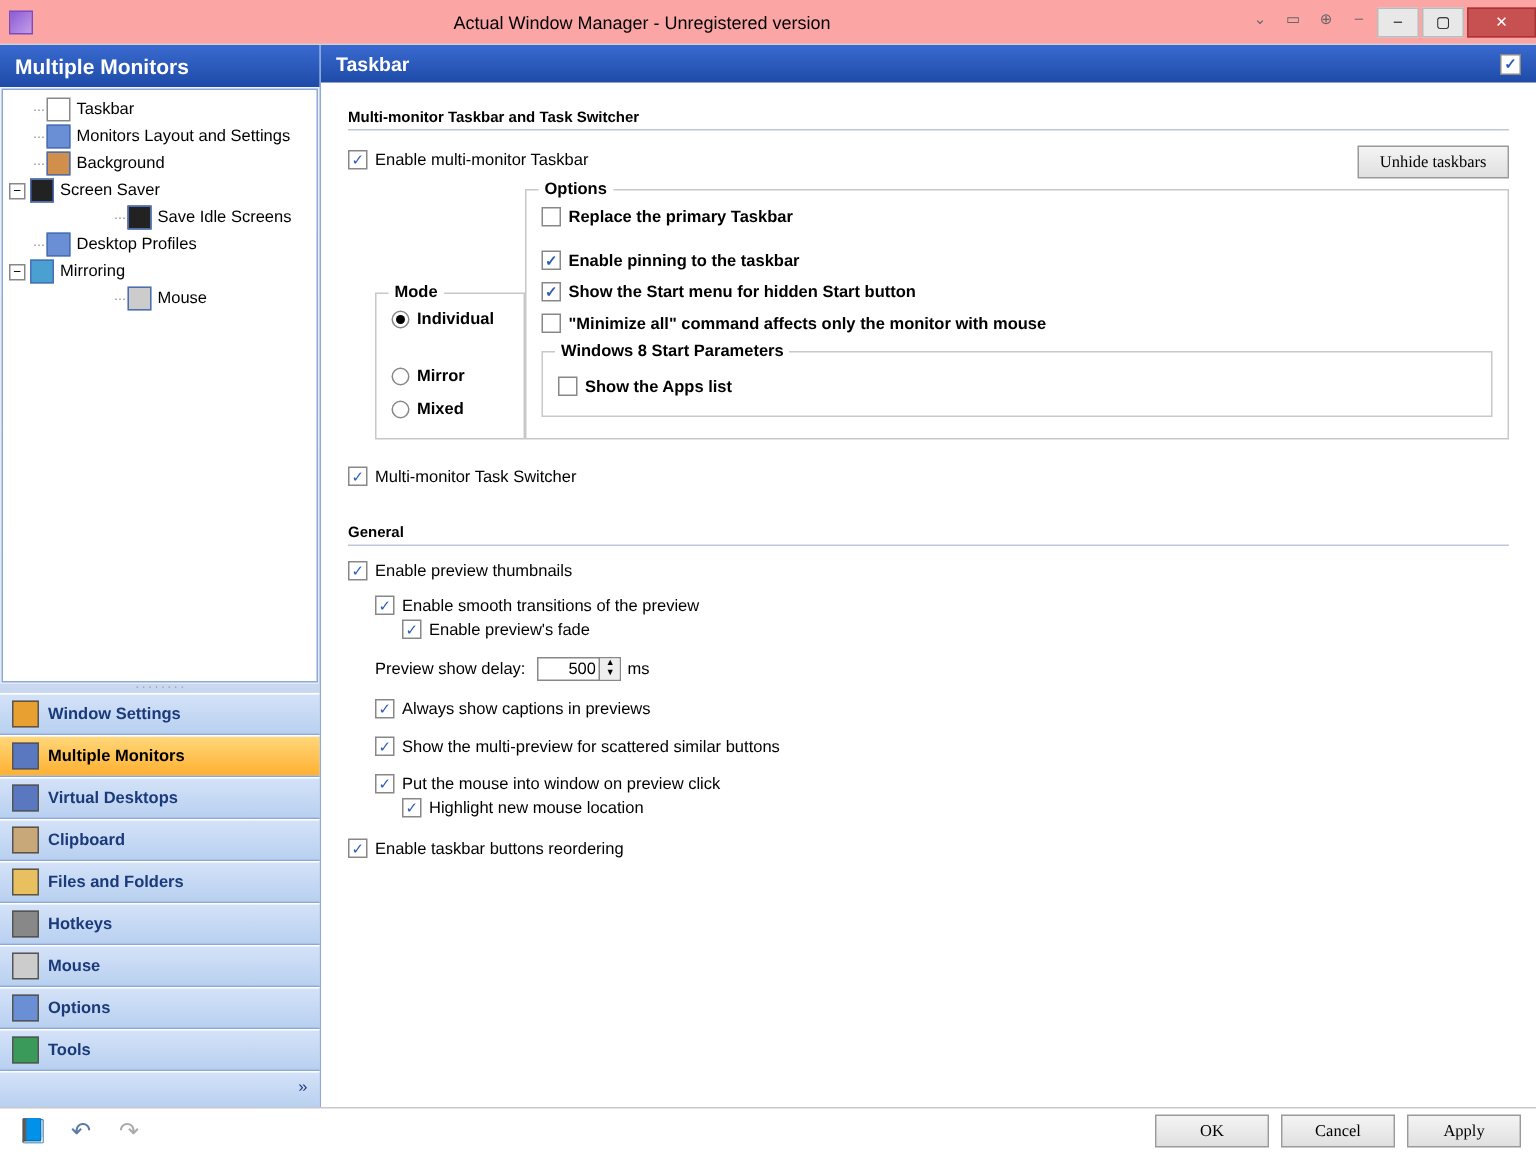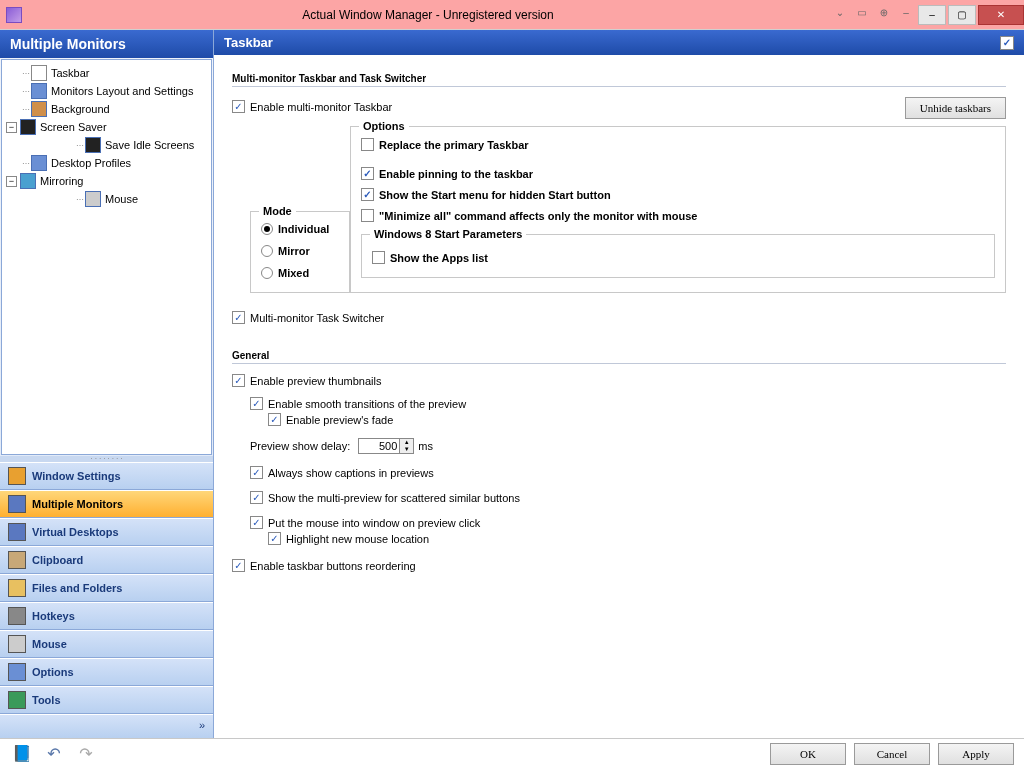--- a/index.html
+++ b/index.html
@@ -184,21 +184,21 @@
         <button class="btn">Unhide taskbars</button>
       </div>
 
       <div class="group-row indent">
         <div class="fieldset mode">
           <div class="legend">Mode</div>
           <div class="row">
               <span class="radio checked"></span>
               <span>Individual</span>
             </div>
-          <div class="row" style="margin-top:10px">
+          <div class="row" style="margin-top:26px">
               <span class="radio"></span>
               <span>Mirror</span>
             </div>
           <div class="row" style="margin-top:10px">
               <span class="radio"></span>
               <span>Mixed</span>
             </div>
         </div>
         <div class="fieldset opts">
           <div class="legend">Options</div>

